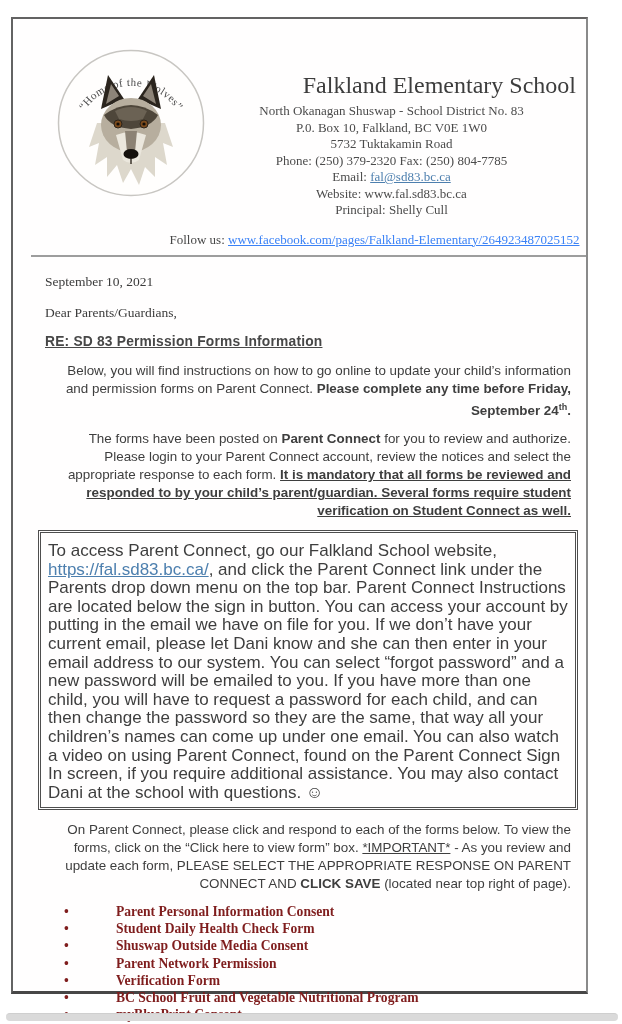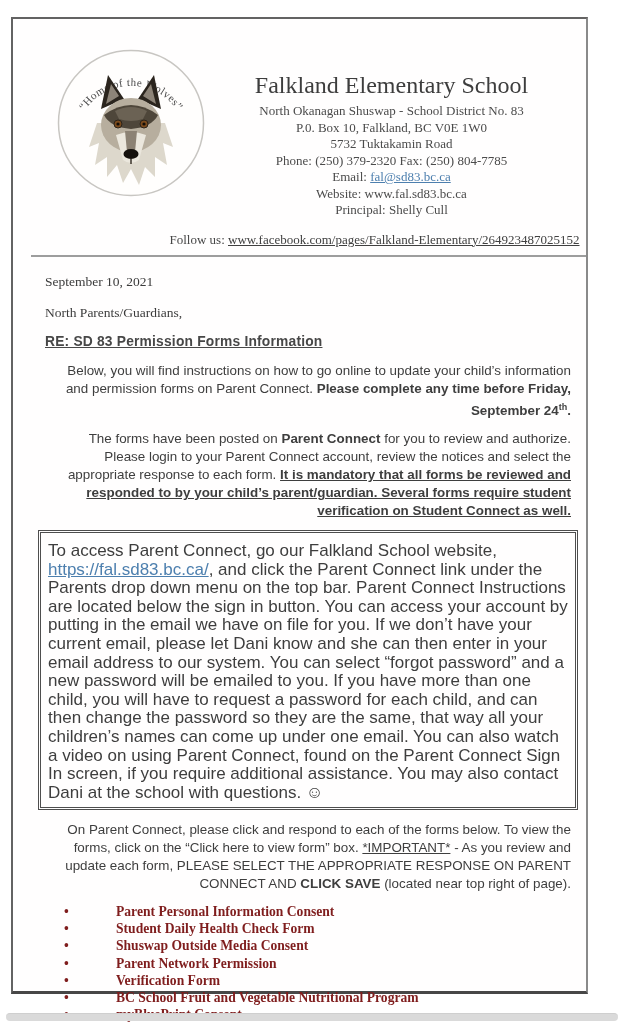--- a/index.html
+++ b/index.html
@@ -11,28 +11,28 @@
     position:absolute;left:11px;top:17px;width:577px;height:977px;box-sizing:border-box;
     background:#fffefe;border:2px solid #636363;border-bottom:3px solid #474747;border-right-color:#8a8a8a;
   }
   
   .header{display:flex;padding:16px 10px 0 42px;}
   .logo{width:152px;height:152px;flex:none;margin-top:12px;}
   .header-text{
     flex:1;text-align:center;padding-top:36px;
     font-family:"Liberation Serif",serif;color:#4b4b4b;
   }
-  .school-name{font-size:24px;color:#3d3d3d;line-height:28px;margin:0 0 4px;}
+  .school-name{font-size:24px;color:#3d3d3d;line-height:28px;margin:0 0 4px;text-align:right;}
   .addr{font-size:13px;line-height:16.5px;}
   .addr a{color:#4d7fae;text-decoration:underline;}
   .follow{
     font-family:"Liberation Serif",serif;font-size:13px;color:#464646;
     margin:13px 0 0 150px;text-align:center;
   }
-  .follow a{color:#404040;text-decoration:underline;}
+  .follow a{color:#3b82f6;text-decoration:underline;}
   .rule{border:0;border-top:2px solid #9d9d9d;margin:7px 0 0 18px;}
   
   .content{padding:17px 15px 0 32px;}
   .serif{font-family:Liberation Serif, serif;color:#3b3b3b;}
   p{margin:0;}
   .date{font-size:13.5px;margin-bottom:15px;}
   .salutation{font-size:13.5px;margin-bottom:13px;}
   .subject{
     font-size:13.8px;font-weight:bold;text-decoration:underline;color:#474747;
     margin-bottom:13px;letter-spacing:.2px;
@@ -111,21 +111,21 @@
   </div>
 
   <div class="follow"><span>Follow us: </span><a href="#">www.facebook.com/pages/Falkland-Elementary/264923487025152</a></div>
 
   <hr class="rule">
 
   <div class="content">
 
     <p class="date serif">September 10, 2021</p>
 
-    <p class="salutation serif">North Parents/Guardians,</p>
+    <p class="salutation serif">Dear Parents/Guardians,</p>
 
     <p class="subject">RE: SD 83 Permission Forms Information</p>
 
     <p class="sans-p"><span>Below, you will find instructions on how to go online to update your child’s information and permission forms on Parent Connect.  </span><span class="b">Please complete any time before Friday, September 24</span><sup class="b">th</sup><span class="b">.</span></p>
 
     <p class="sans-p"><span>The forms have been posted on </span><span class="b">Parent Connect</span><span> for you to review and authorize.  Please login to your Parent Connect account, review the notices and select the appropriate response to each form. </span><span class="b u">It is mandatory that all forms be reviewed and responded to by your child’s parent/guardian.  Several forms require student verification on Student Connect as well.</span></p>
 
     <div class="box"><span>To access Parent Connect, go our Falkland School website, </span><a href="#">https://fal.sd83.bc.ca/</a><span>, and click the Parent Connect link under the Parents drop down menu on the top bar.  Parent Connect Instructions are located below the sign in button. You can access your account by putting in the email we have on file for you. If we don’t have your current email, please let Dani know and she can then enter in your email address to our system. You can select “forgot password” and a new password will be emailed to you. If you have more than one child, you will have to request a password for each child, and can then change the password so they are the same, that way all your children’s names can come up under one email.  You can also watch a video on using Parent Connect, found on the Parent Connect Sign In screen, if you require additional assistance.  You may also contact Dani at the school with questions. ☺</span></div>
 
     <p class="sans-p"><span>On Parent Connect, please click and respond to each of the forms below.  To view the forms, click on the “Click here to view form” box.  </span><span class="u">*IMPORTANT*</span><span> - As you review and update each form, PLEASE SELECT THE APPROPRIATE RESPONSE ON PARENT CONNECT AND </span><span class="b">CLICK SAVE</span><span> (located near top right of page).</span></p>

